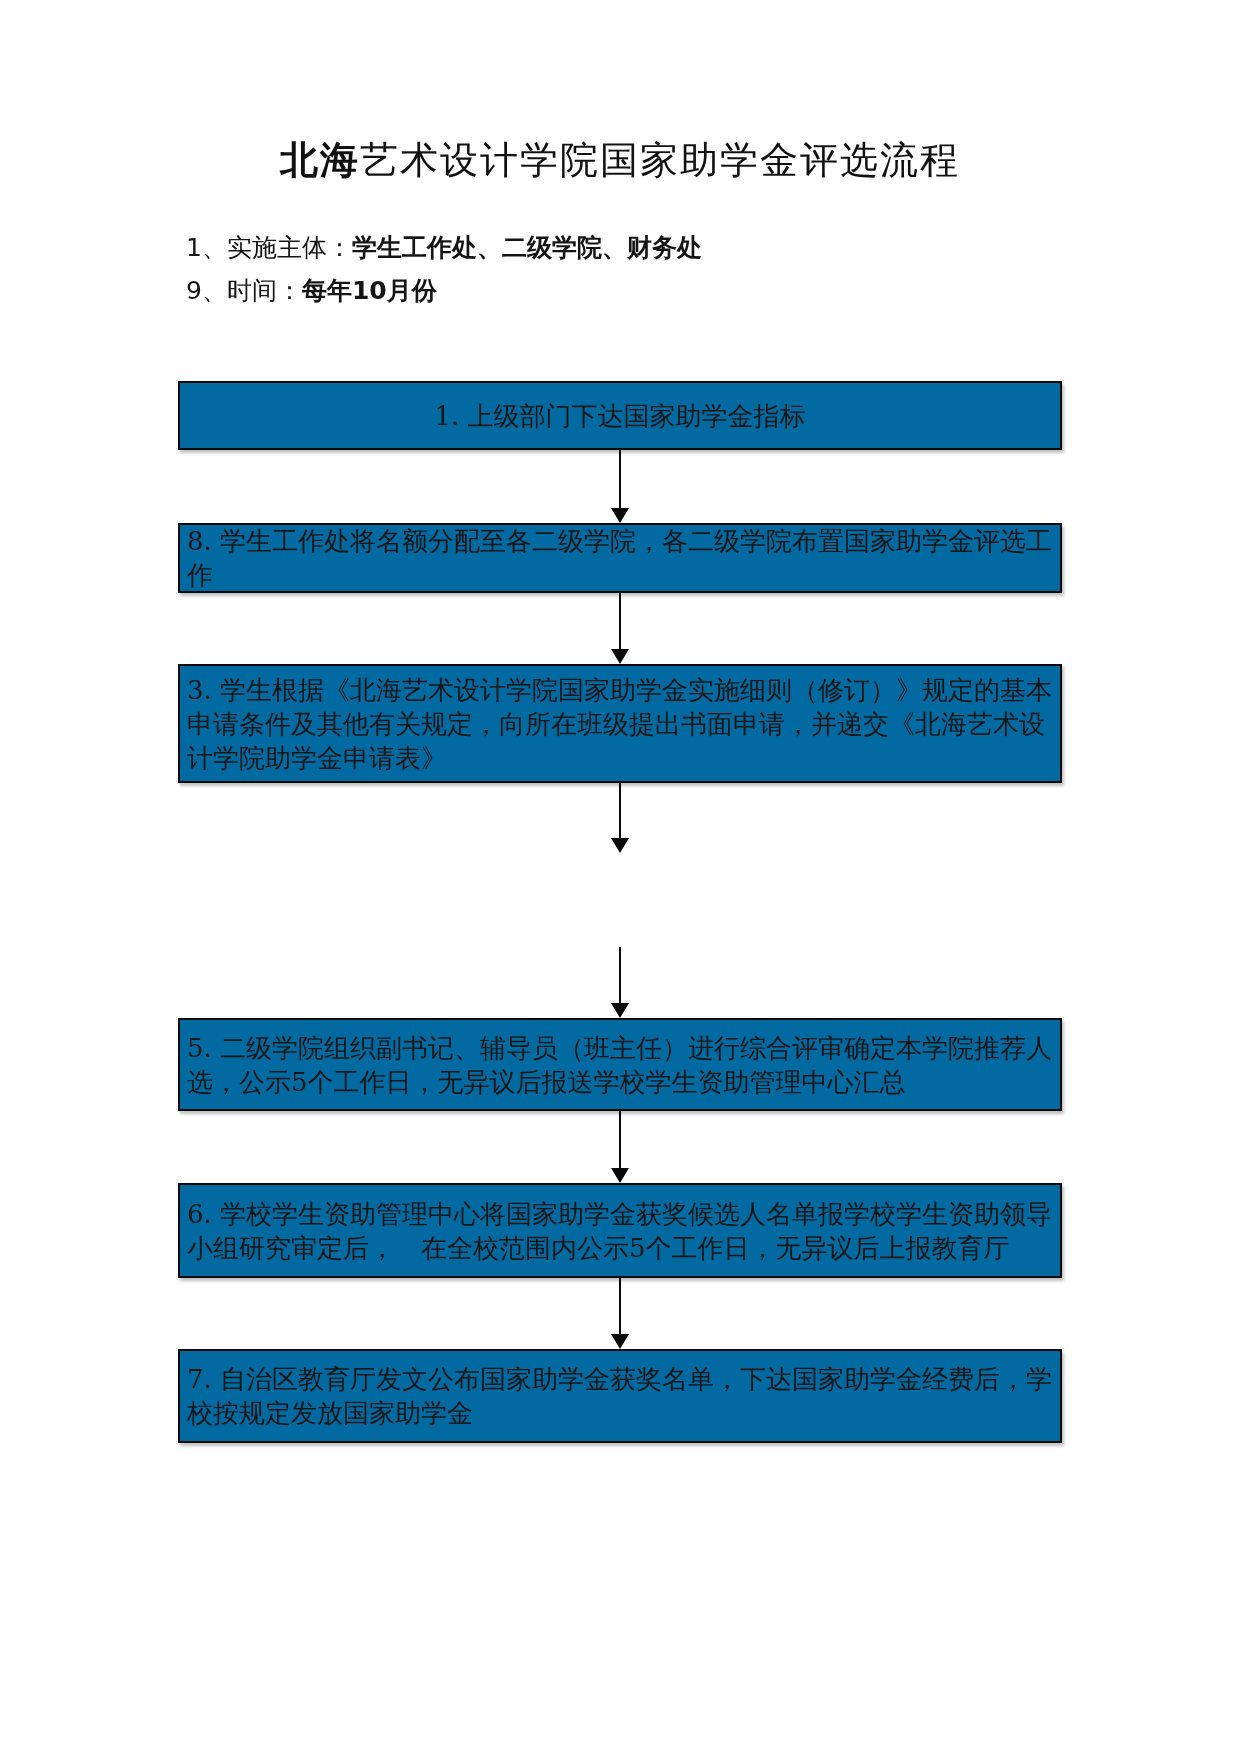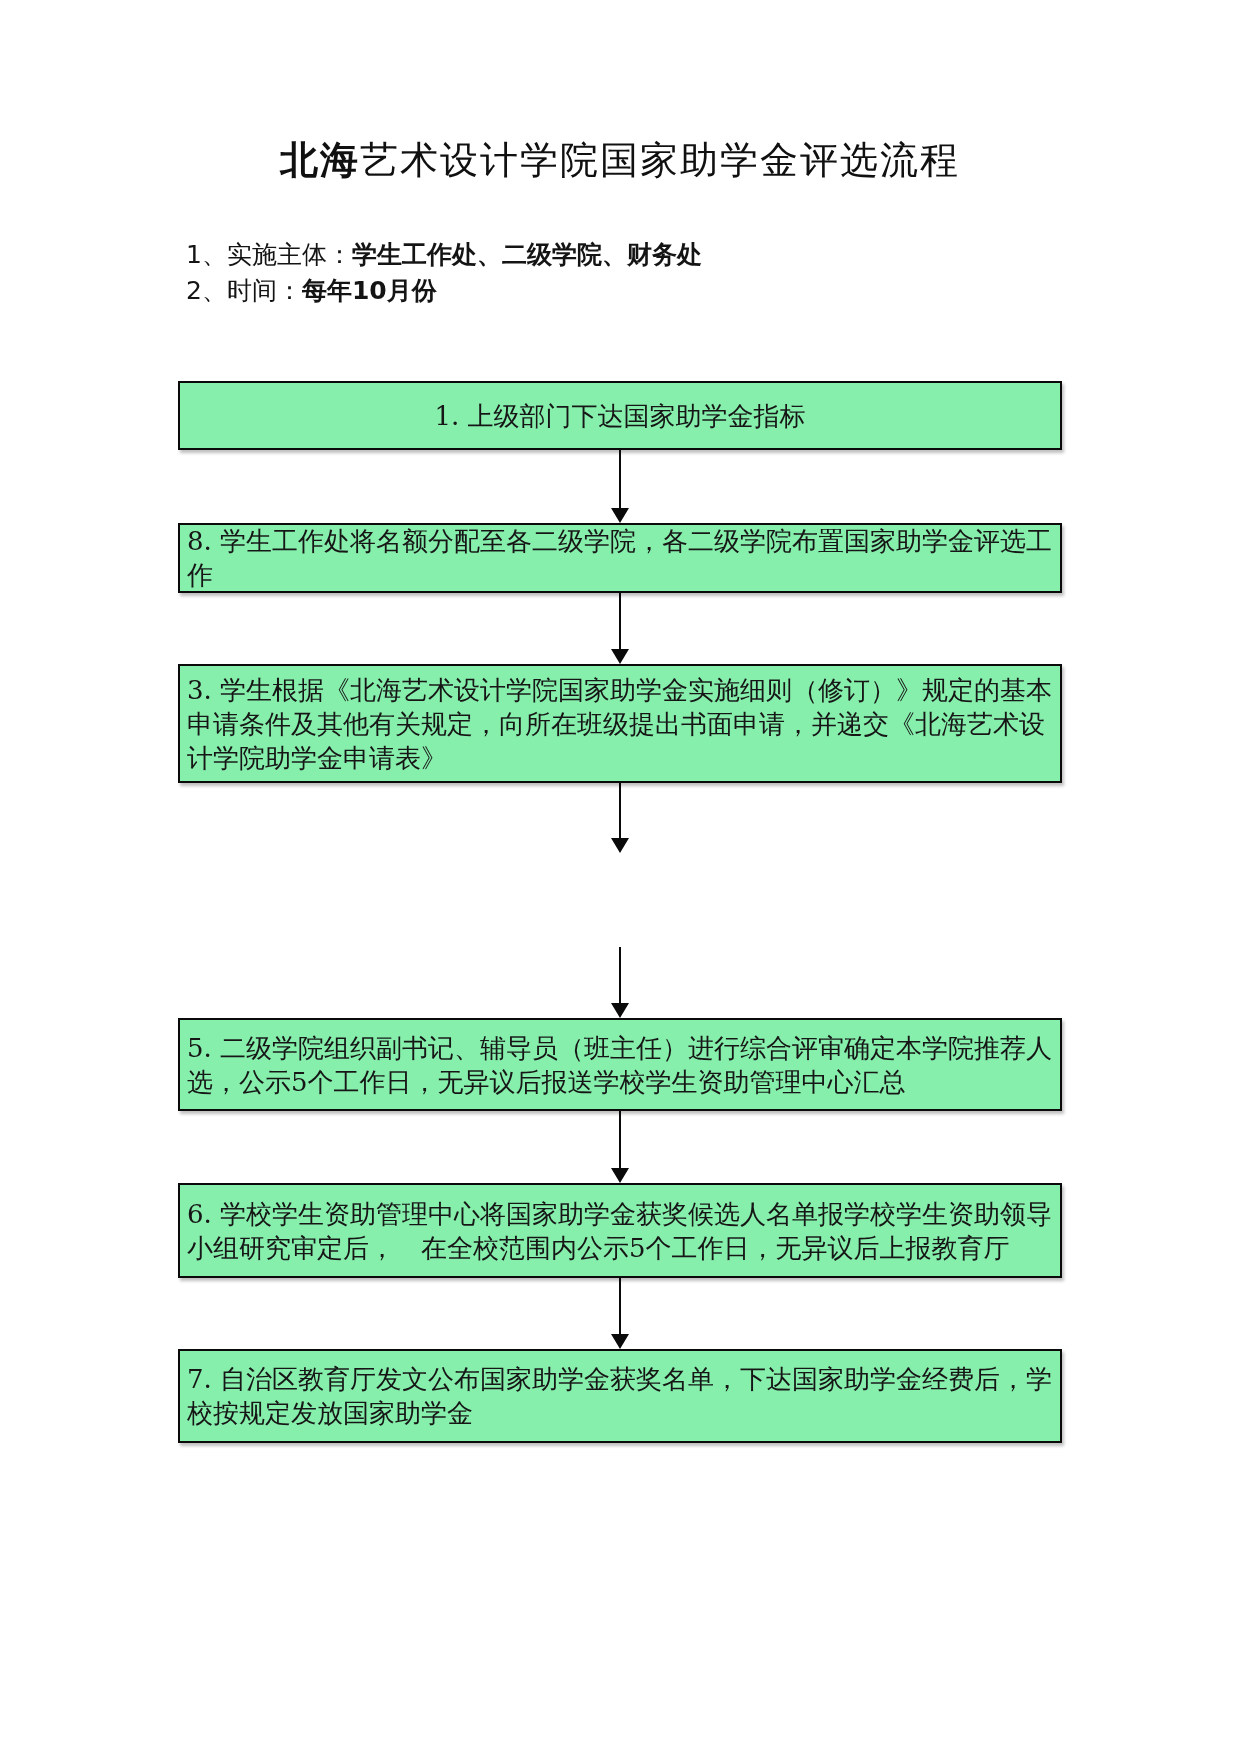--- a/index.html
+++ b/index.html
@@ -29,32 +29,32 @@
   .doc-title .rest { font-weight: 400; }
   
   .meta-line {
     position: absolute;
     left: 186px;
     font-size: 25px;
     line-height: 30px;
     color: #141414;
     font-family: "DejaVu Sans", sans-serif;
   }
-  #meta1 { top: 240px; }
+  #meta1 { top: 233px; }
   #meta2 { top: 276px; }
   .meta-line .prefix { font-weight: 400; }
   .meta-line .value  { font-weight: 700; }
   
   .flow-box {
     position: absolute;
     left: 178px;
     width: 884px;
     box-sizing: border-box;
     border: 2px solid #0a0a0a;
-    background: #86efac;
+    background: #0369a1;
     box-shadow: 2px 3px 3px rgba(0,0,0,0.25);
     display: flex;
     align-items: center;
     padding: 2px 7px;
     font-family: "DejaVu Serif", serif;
     font-size: 26px;
     line-height: 34px;
     color: #161616;
     overflow: hidden;
   }
@@ -106,21 +106,21 @@
 
   <h1 class="doc-title">
     <span class="em">北海</span><span class="rest">艺术设计学院国家助学金评选流程</span>
   </h1>
 
   <div class="meta-line" id="meta1">
     <span class="prefix">1、实施主体：</span><span class="value">学生工作处、二级学院、财务处</span>
   </div>
 
   <div class="meta-line" id="meta2">
-    <span class="prefix">2、时间：</span><span class="value">每年10月份</span>
+    <span class="prefix">9、时间：</span><span class="value">每年10月份</span>
   </div>
 
   <div class="flow-box center" id="step1">
     <span>1. 上级部门下达国家助学金指标</span>
   </div>
 
   <div class="flow-arrow" id="arrow1"></div>
 
   <div class="flow-box" id="step2">
     <span>8. 学生工作处将名额分配至各二级学院，各二级学院布置国家助学金评选工作</span>

